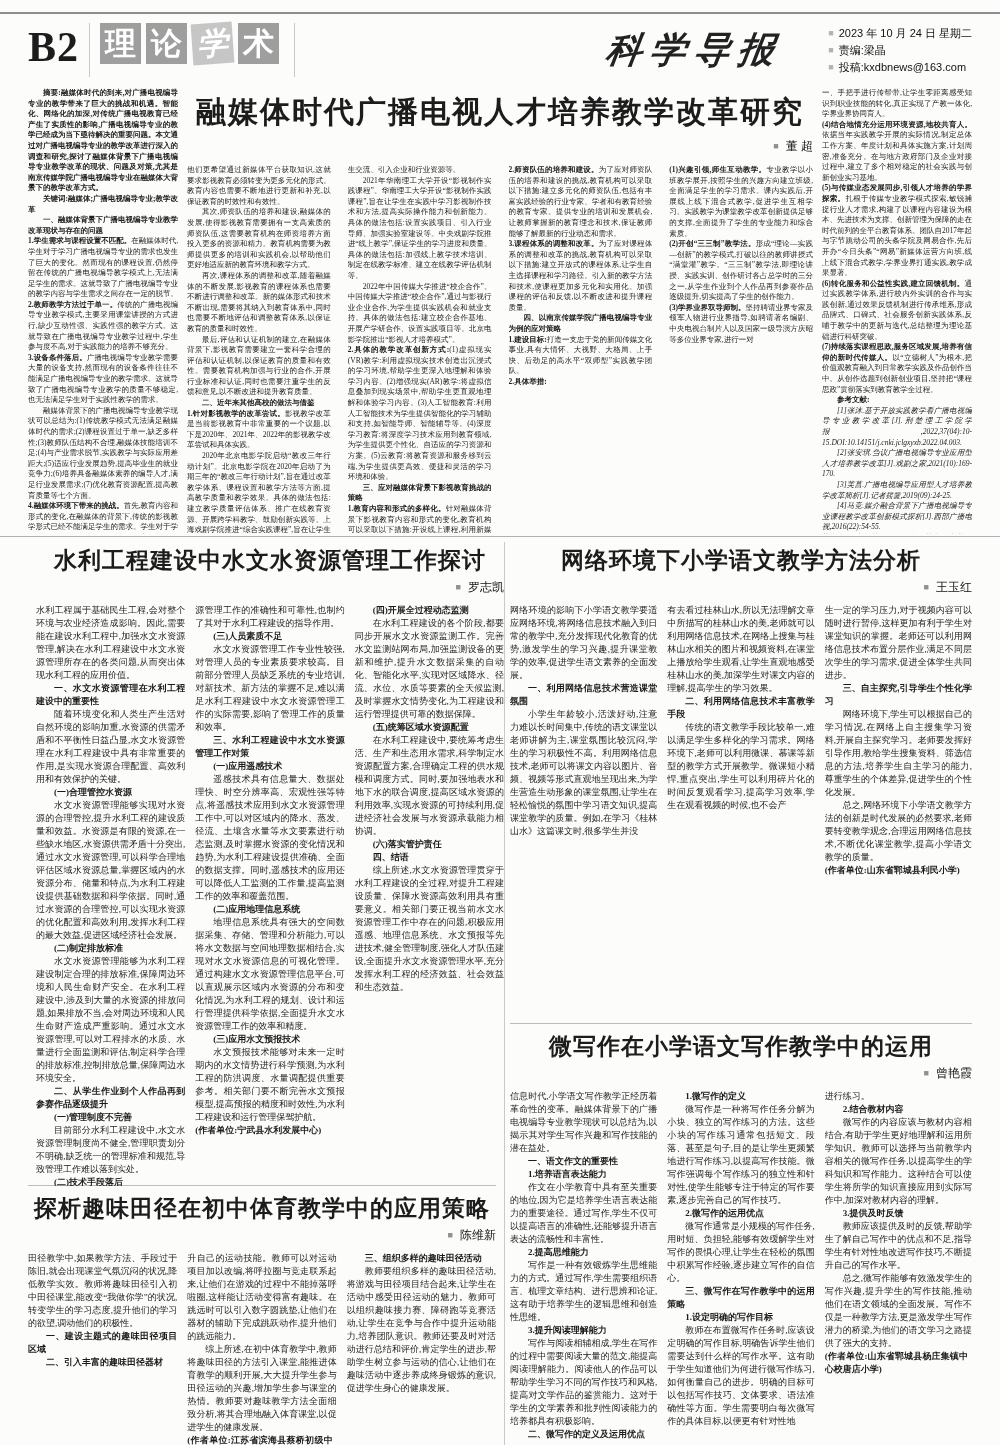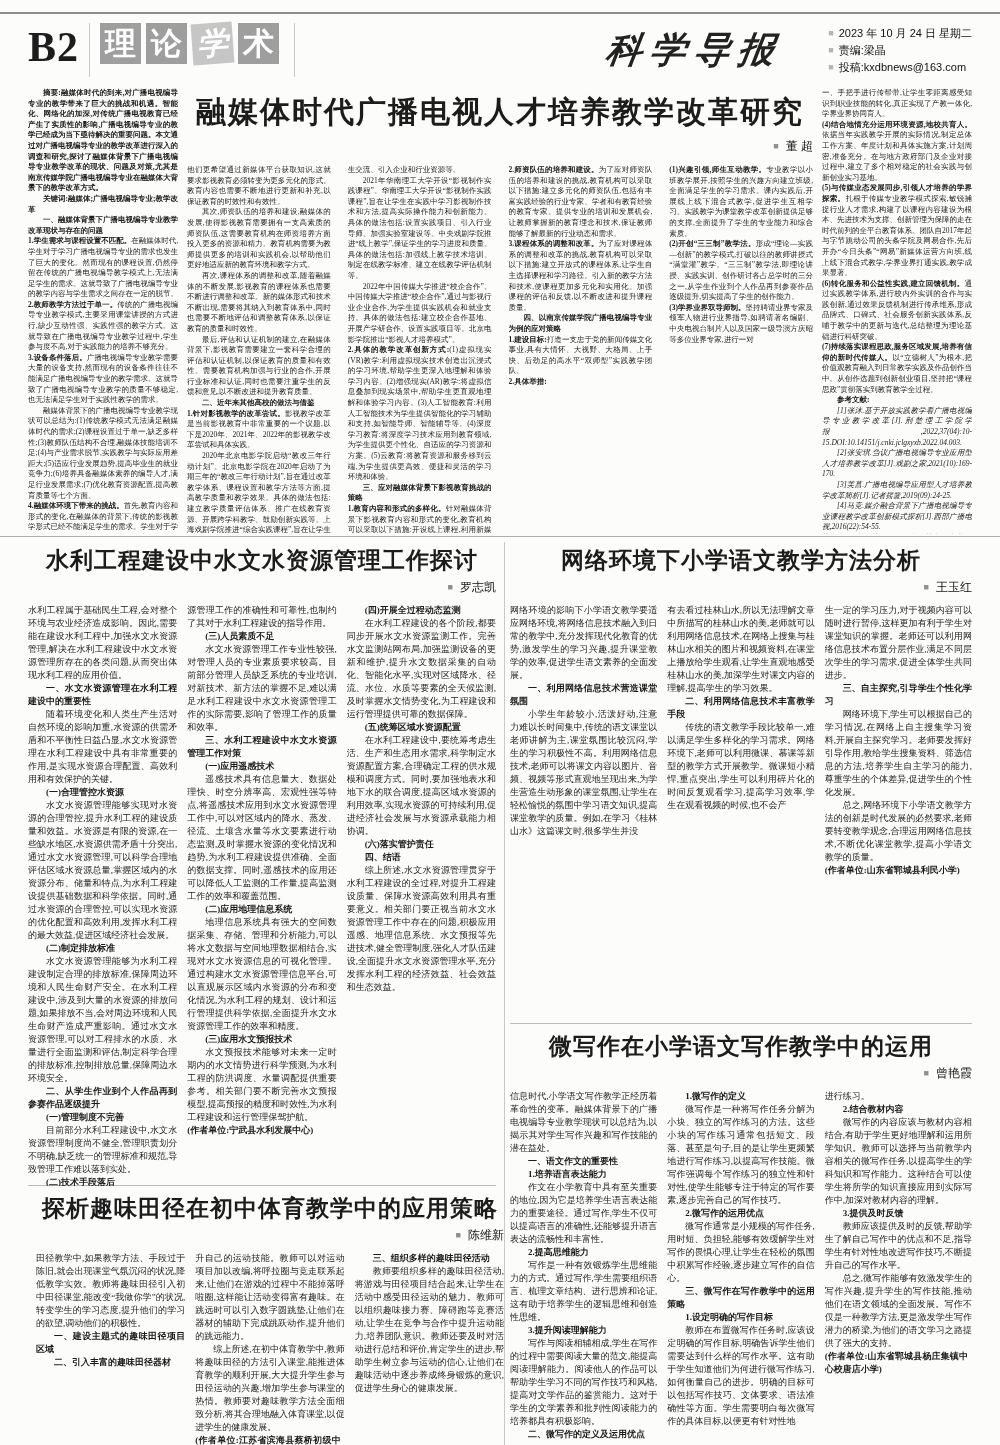--- a/index.html
+++ b/index.html
@@ -45,22 +45,22 @@
   .mbyline{margin:6px 0 10px}
   .mbody{display:flex;gap:17px;height:372px}
   .tcol{width:150px;height:100%;overflow:hidden;font-size:7.5px;line-height:10.6px}
   
   .row2{position:absolute;left:28px;top:540px;width:944px;height:905px}
   .vdiv{position:absolute;left:476px;top:2px;bottom:0;width:1px;background:#c9c9c9}
   .hr-main{position:absolute;left:0;top:536px;width:1000px;border-top:1px solid #b0b0b0}
   .hr-left{position:absolute;left:0;top:645px;width:468px;border-top:1px solid #bdbdbd}
   .hr-right{position:absolute;left:482px;top:483px;width:462px;border-top:1px solid #bdbdbd}
   .art{position:absolute}
-  .art-shuili{left:0;top:3px;width:468px;height:640px}
-  .art-tianjing{left:8px;top:651px;width:468px;height:254px}
+  .art-shuili{left:8px;top:3px;width:468px;height:640px}
+  .art-tianjing{left:0;top:651px;width:468px;height:254px}
   .art-wangluo{left:482px;top:3px;width:462px;height:478px}
   .art-weixiezuo{left:482px;top:489px;width:462px;height:416px}
   .sub-title{margin:2px 0 0;font-family:"Liberation Sans",sans-serif;font-weight:700;
              font-size:23px;line-height:30px;text-align:center;letter-spacing:1px}
   .sub-byline{margin:4px 0 8px}
   .cols3{display:flex;gap:10px}
   .tcol2{flex:1;overflow:hidden;font-size:9px;line-height:13px}
   .art-shuili .cols3{height:582px}
   .art-tianjing .cols3{height:196px}
   .art-wangluo .cols3{height:420px}

